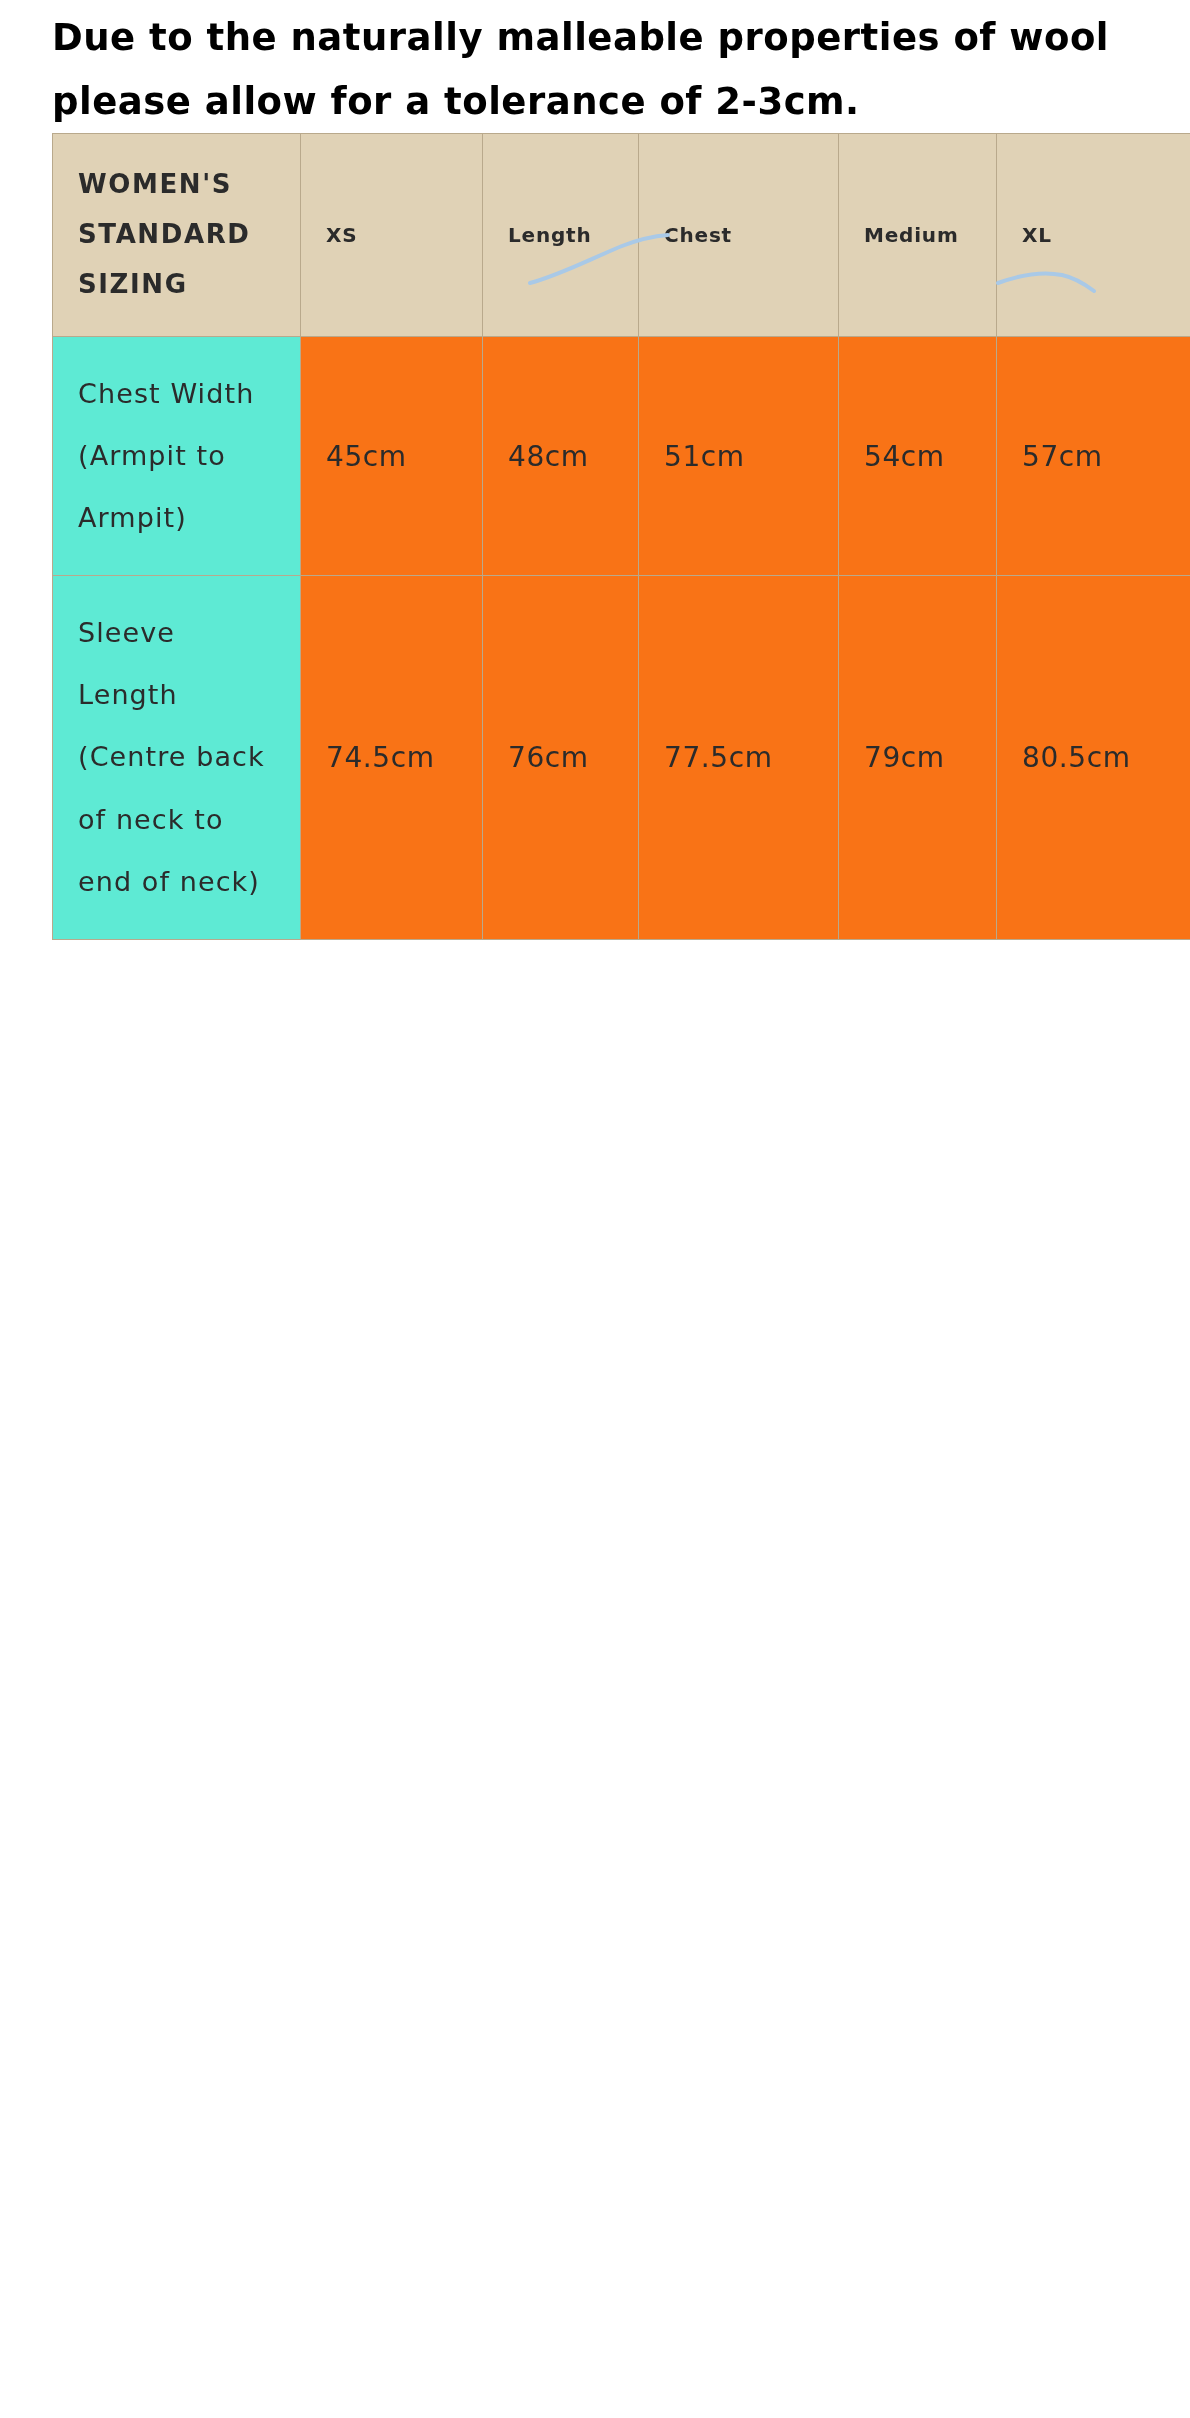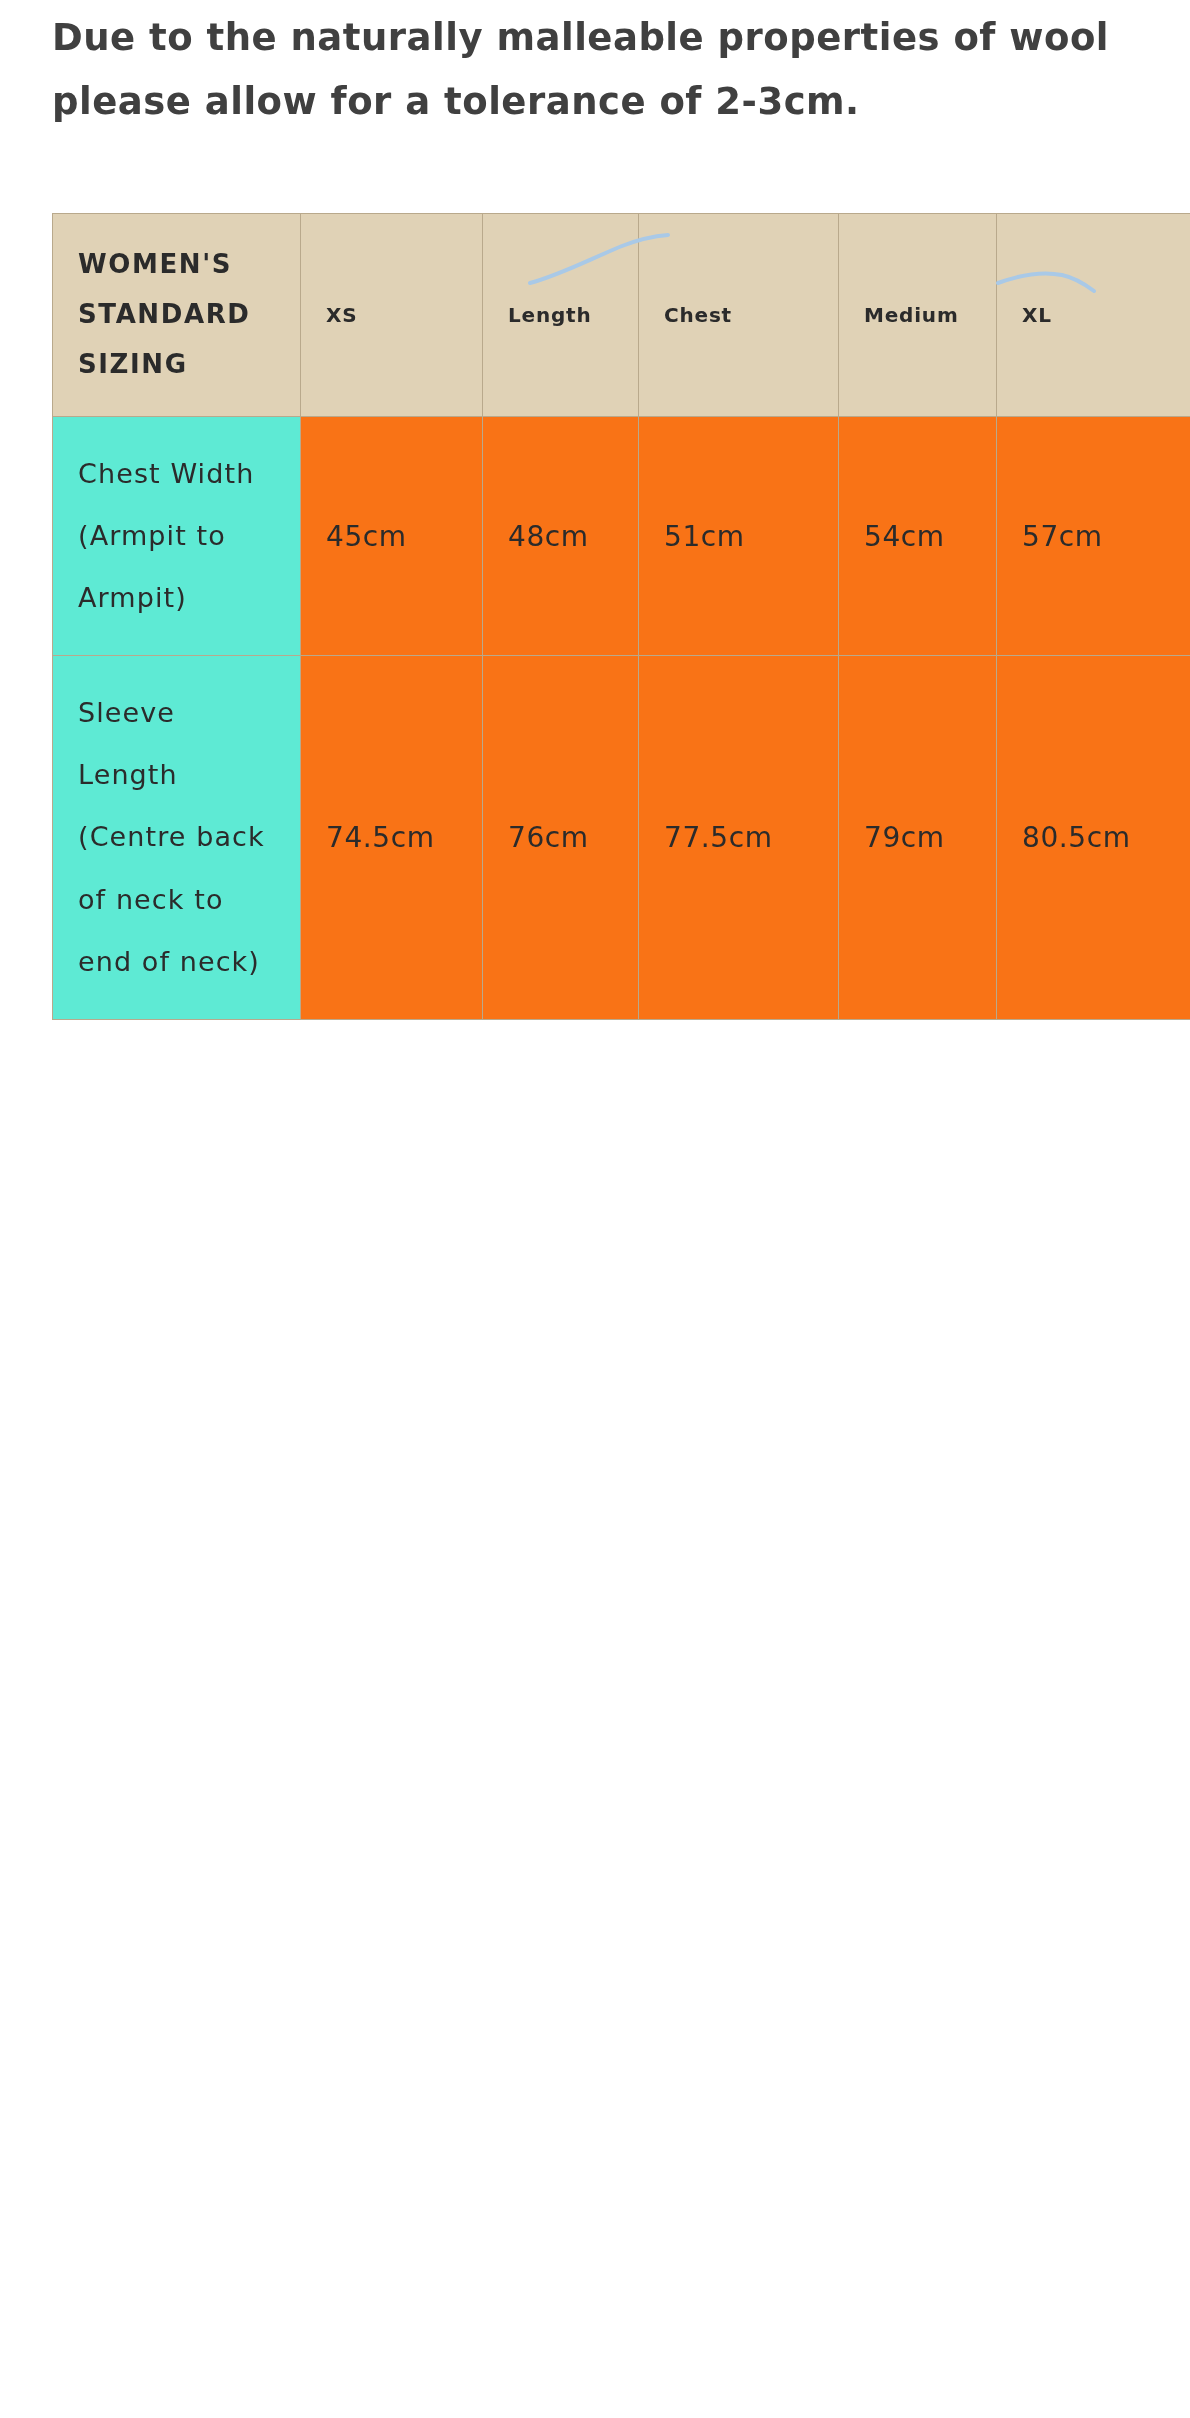--- a/index.html
+++ b/index.html
@@ -17,21 +17,21 @@
   .page {
     position: relative;
     width: 1190px;
     min-height: 2418px;
     background: #ffffff;
     overflow: hidden;
   }
 
   
   .note {
-    color: #404040;
+    color: #000000;
     font-weight: 700;
     font-size: 37px;
     line-height: 1.72;
     letter-spacing: 0.5px;
     padding: 6px 48px 0 52px;
     box-sizing: border-box;
     width: 1190px;
   }
 
   
@@ -39,21 +39,20 @@
     position: absolute;
     left: 0;
     top: 215px;
     width: 1190px;
     height: 90px;
     pointer-events: none;
   }
 
   
   .table-wrap {
-    margin-top: 80px;
     padding-left: 52px;
     box-sizing: border-box;
     width: 1026px;
     border-radius: 22px;
   }
   table.size-table {
     border-collapse: collapse;
     table-layout: fixed;
     width: 1138px;
     background: #e8dcc4;

